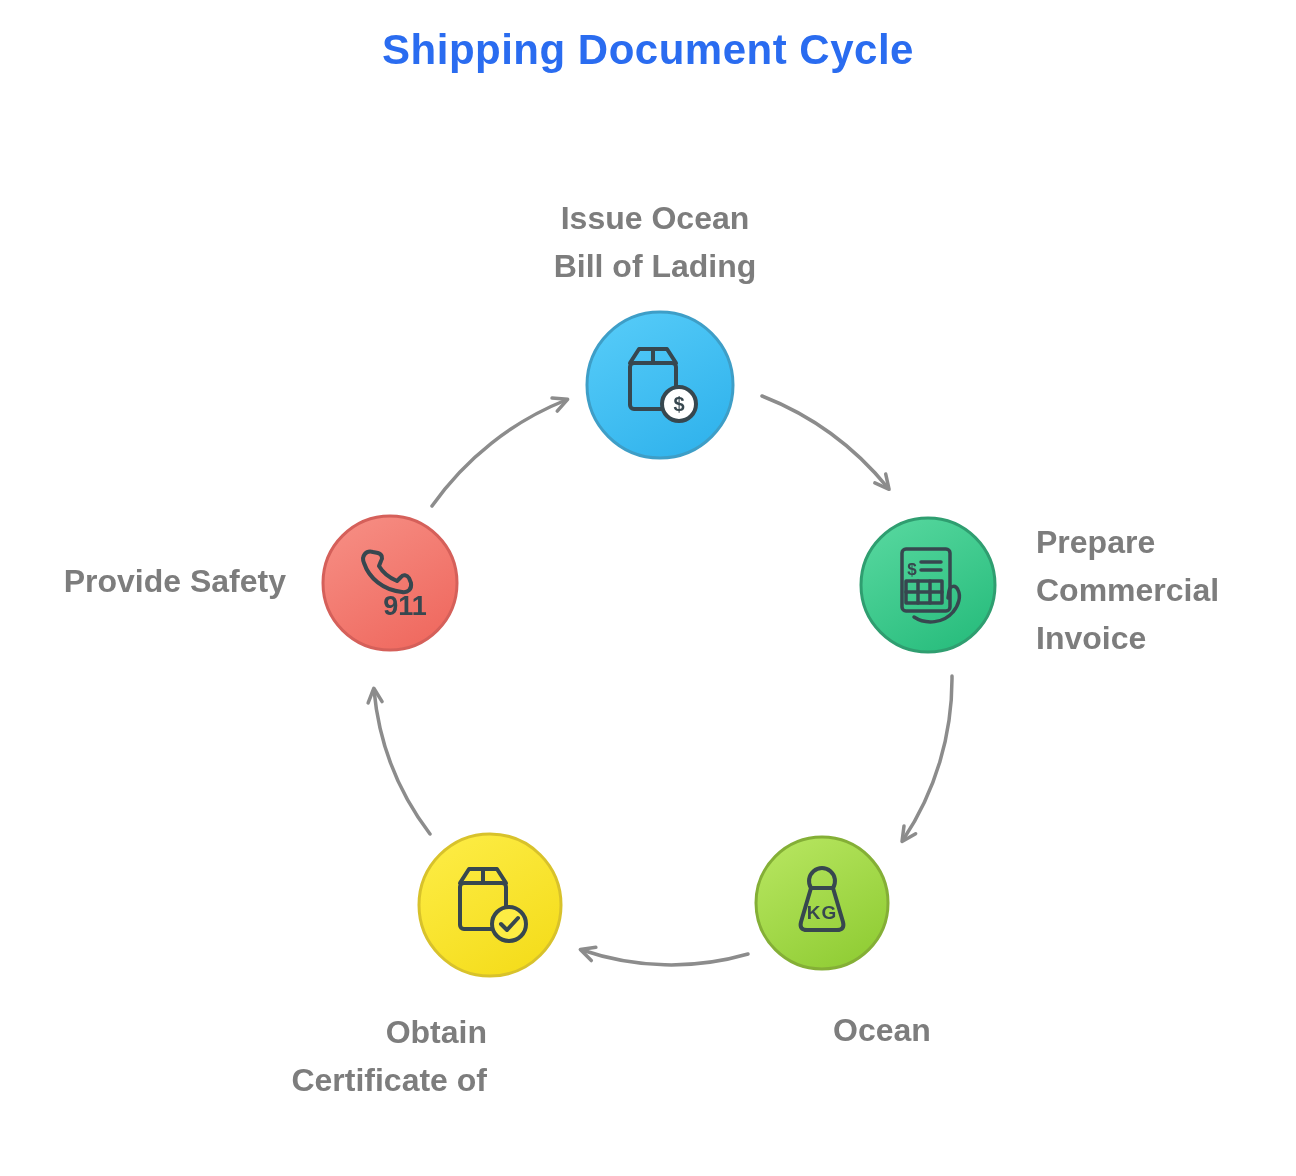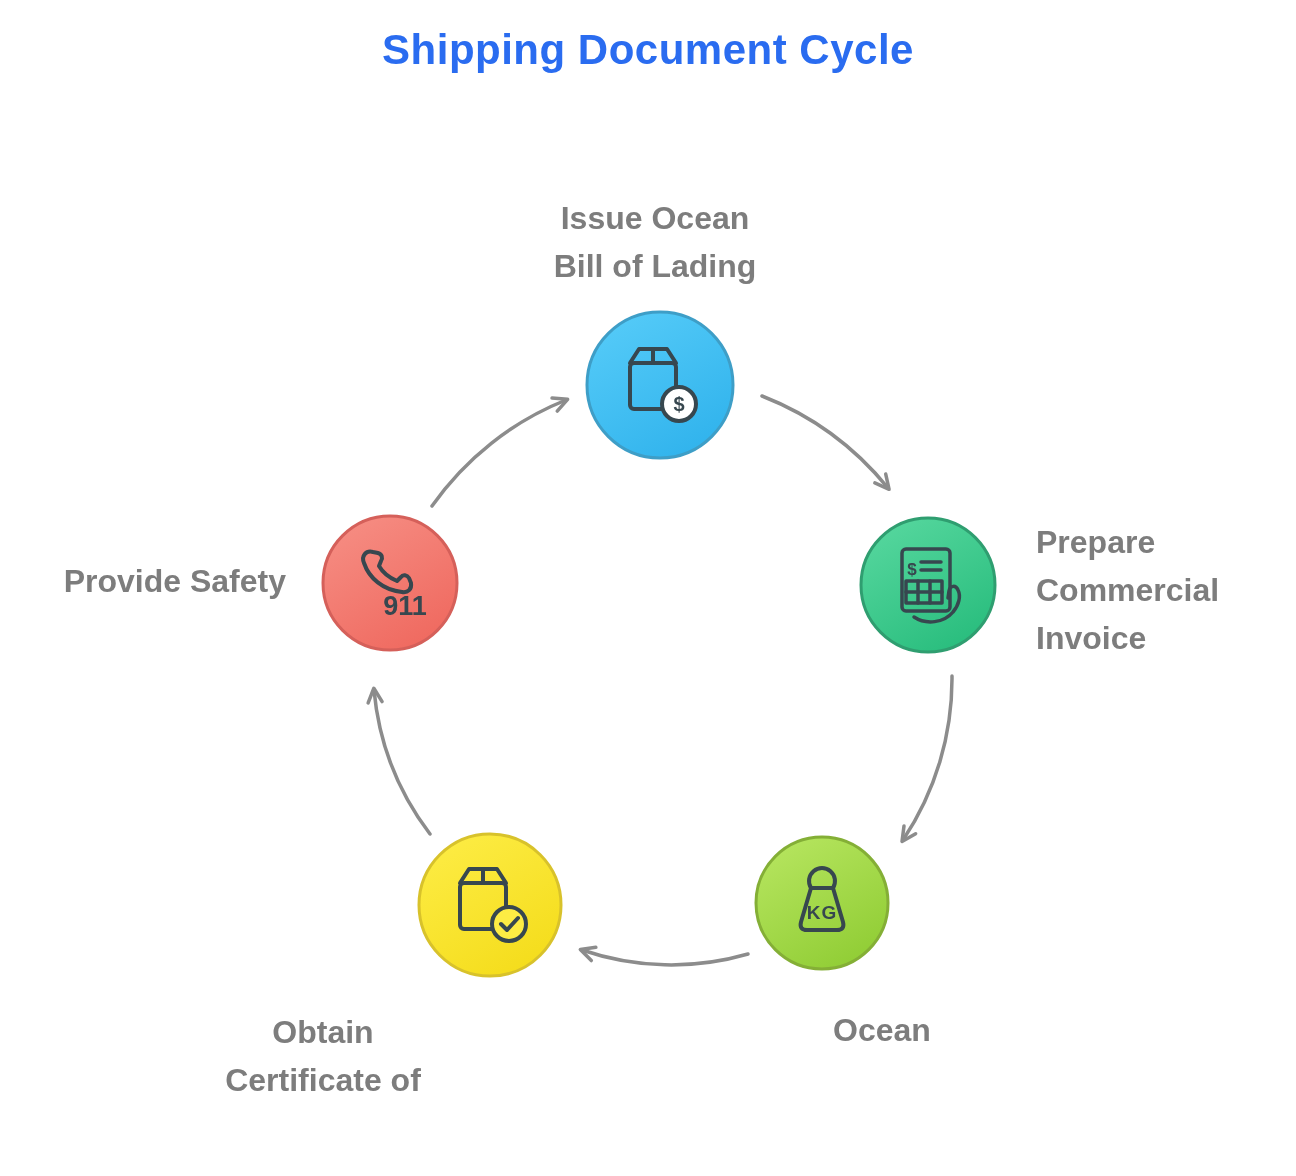--- a/index.html
+++ b/index.html
@@ -13,21 +13,21 @@
     color:var(--title-color, #2a6cf0); letter-spacing:0.5px;
   }
   .label {
     position:absolute; font-size:32px; line-height:48px;
     color:var(--label-color, #7d7d7d);
     font-weight:bold;
   }
   .label-top          { left:455px;  top:194px;  width:400px; text-align:center; }
   .label-right        { left:1036px; top:518px;  width:255px; text-align:left; }
   .label-bottom-right { left:833px;  top:1006px; width:300px; text-align:left; }
-  .label-bottom-left  { left:173px;  top:1008px; width:300px; text-align:center; }
+  .label-bottom-left  { left:187px;  top:1008px; width:300px; text-align:right; }
   .label-left         { left:0px;    top:546px;  width:286px; text-align:right;margin-top:11px; }
   .node { position:absolute; }
   .node-top          { left:582px; top:307px; }
   .node-right        { left:856px; top:513px; }
   .node-bottom-right { left:752px; top:833px; }
   .node-bottom-left  { left:414px; top:829px; }
   .node-left         { left:318px; top:511px; }
   .arrows { position:absolute; left:0; top:0; pointer-events:none; }
   .icon-text { font-family:"Liberation Sans", sans-serif; }
 </style>

